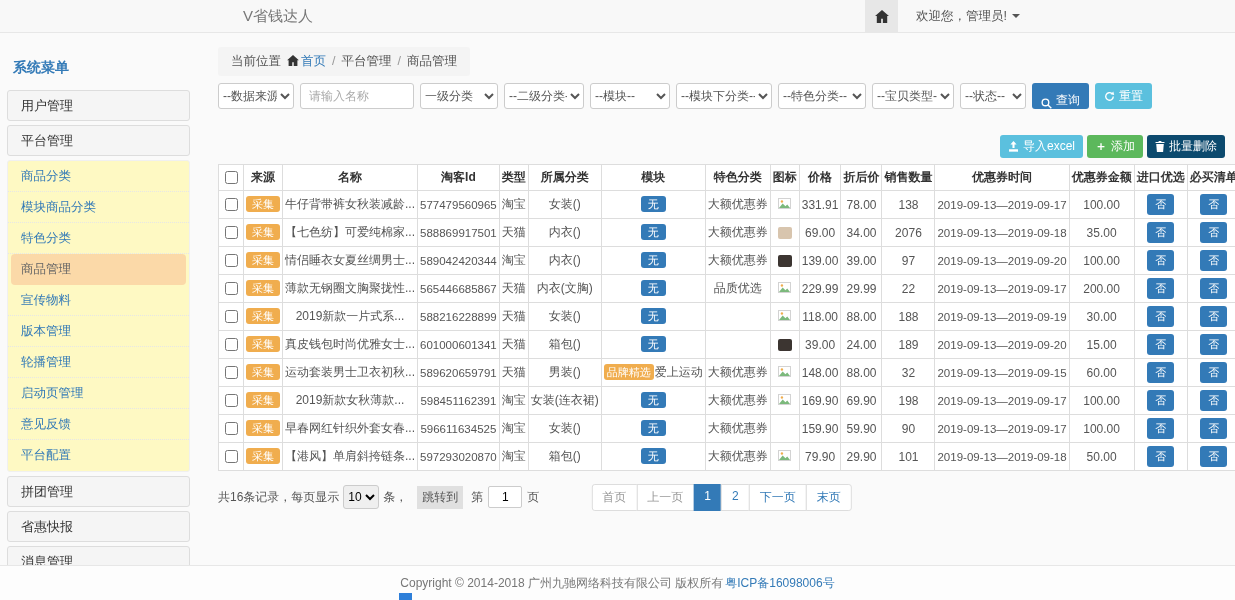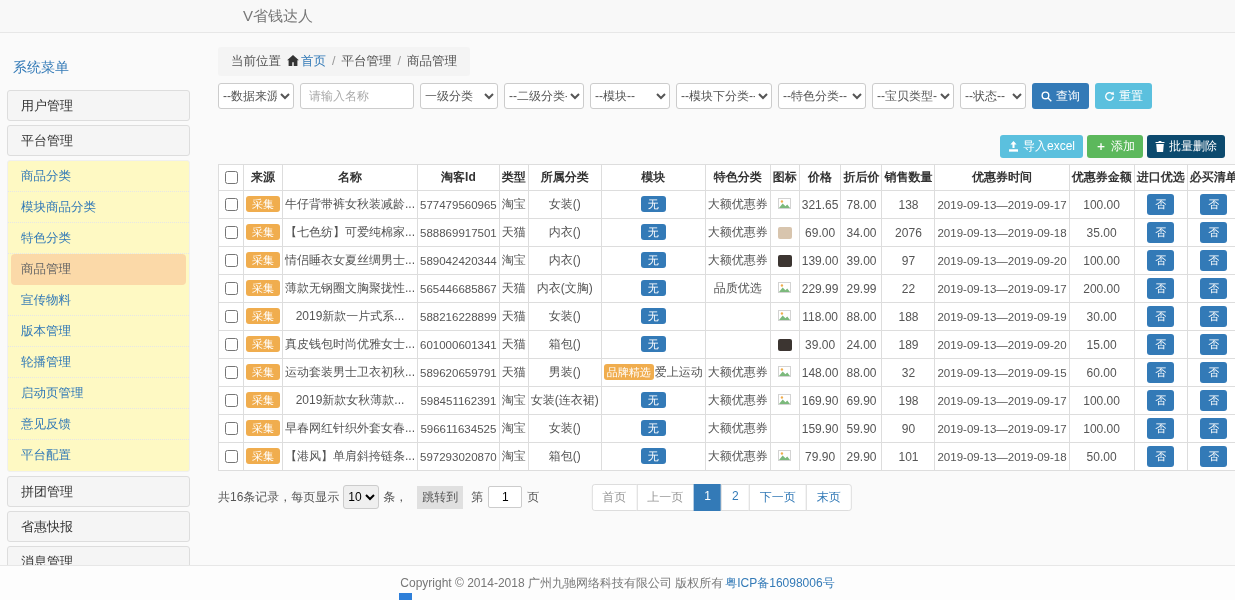--- a/index.html
+++ b/index.html
@@ -13,42 +13,42 @@
   .topbar { position:absolute; left:0; top:0; width:1235px; height:33px;
     background:#f8f8f8; border-bottom:1px solid #e7e7e7; z-index:4; }
   .brand { position:absolute; left:243px; top:7px; font-size:15px; color:#777; }
   .top-right { position:absolute; left:865px; top:0; height:32px; display:flex; align-items:center; }
   .home-btn { width:33px; height:32px; background:#e7e7e7; display:flex; align-items:center; justify-content:center; cursor:pointer; }
   .welcome { margin-left:18px; font-size:12.5px; color:#555; cursor:pointer; white-space:nowrap; }
   .caret { display:inline-block; margin-left:5px; width:0; height:0; border-left:4px solid transparent;
     border-right:4px solid transparent; border-top:4px solid #555; vertical-align:middle; }
   
   .sidebar { position:absolute; left:7px; top:53px; width:183px; z-index:1; }
-  .side-title { color:#337ab7; font-size:14px; font-weight:normal; padding:6px 6px 13px 6px; }
+  .side-title { color:#337ab7; font-size:14px; font-weight:bold; padding:6px 6px 13px 6px; }
   .side-group { height:31px; line-height:29px; background:#f5f5f5; border:1px solid #ddd; border-radius:3px;
     margin-bottom:4px; padding-left:13px; font-size:13px; color:#333; cursor:pointer; }
   .side-sub-wrap { background:#fef9c3; border:1px solid #f0f0f0; border-radius:3px; margin-bottom:4px; }
   .side-sub { height:31px; line-height:31px; padding-left:13px; font-size:12.5px; color:#337ab7;
     border-bottom:1px dotted #e6e6e6; cursor:pointer; }
   .side-sub:last-child { border-bottom:none; }
   .side-sub.active { background:#fbd9a8; color:#666; border-radius:4px; margin:0 3px; padding-left:10px; border-bottom-color:transparent; }
   
   .main { position:absolute; left:218px; top:47px; width:1007px; }
   .breadcrumb { display:inline-block; background:#f4f4f4; border-radius:3px; padding:6px 13px; font-size:12.5px; color:#555; }
   .breadcrumb .bc-home { color:#337ab7; cursor:pointer; }
   .breadcrumb .sep { color:#999; margin:0 6px; }
   .bc-home-ic { vertical-align:-1px; margin:0 2px 0 6px; }
   
   .filter-bar { display:flex; align-items:center; gap:6px; margin-top:7px; }
   .fsel { height:26px; border:1px solid #ccc; border-radius:3px; background:#fff; color:#555; font-size:12px; }
   .fin { height:26px; width:114px; border:1px solid #ccc; border-radius:3px; padding:0 8px; font-size:12px; color:#555; }
   .fin::placeholder { color:#aaa; }
   .btn { height:26px; border:none; border-radius:3px; color:#fff; font-size:12px; padding:0 9px;
     display:inline-flex; align-items:center; gap:4px; cursor:pointer; white-space:nowrap; }
-  .btn-primary { background:#337ab7; }
+  .btn-primary { background:#337ab7;align-items:flex-end; }
   .btn-info { background:#5bc0de; }
   .btn-success { background:#5cb85c; }
   .btn-danger-soft { background:#0c4a6e; }
   
   .toolbar { display:flex; justify-content:flex-end; gap:4px; margin-top:26px; }
   .toolbar .btn { height:23px; padding:0 8px; }
   
   table { width:100%; border-collapse:collapse; background:#fff; margin-top:6px; }
   th,td { border:1px solid #ddd; font-size:12px; padding:3px 2px; text-align:center; white-space:nowrap; height:20px; }
   th { color:#333; font-weight:bold; height:18px; }
@@ -74,20 +74,30 @@
     border-top:1px solid #e7e7e7; display:flex; align-items:center; justify-content:center;
     font-size:12px; color:#777; z-index:5; }
   .footer .icp { color:#337ab7; margin-left:2px; cursor:pointer; }
   .artifact { position:absolute; left:399px; top:593px; width:13px; height:7px; background:#2e7fd9; z-index:6; }
 </style>
 </head>
 <body>
 
 <div class="topbar">
   <span class="brand">V省钱达人</span>
+  <div class="top-right">
+    <span class="home-btn">
+      <svg width="14" height="13" viewBox="0 0 16 15">
+          <path fill="#333" d="M8 0L0 7h2v8h5v-5h2v5h5V7h2z"></path>
+        </svg>
+    </span>
+    <span class="welcome">
+      <span>欢迎您，管理员!</span><span class="caret"></span>
+    </span>
+  </div>
 </div>
 
 <div class="sidebar">
   <div class="side-title">系统菜单</div>
   <div class="side-group">用户管理</div>
   <div class="side-group">平台管理</div>
   <div class="side-sub-wrap">
       <div class="side-sub">商品分类</div>
       <div class="side-sub">模块商品分类</div>
       <div class="side-sub">特色分类</div>
@@ -184,21 +194,21 @@
     <td style="font-size:11.5px">577479560965</td>
     <td>淘宝</td>
     <td>女装()</td>
     <td><span class="badge-none">无</span></td>
     <td>大额优惠券</td>
     <td><span><svg width="13" height="11" viewBox="0 0 14 12">
                 <rect x="0.5" y="0.5" width="13" height="11" fill="#fff" stroke="#cfcfcf"></rect>
                 <circle cx="4.2" cy="3.8" r="1.3" fill="#f0ad4e"></circle>
                 <path d="M1 11 L5 6 L8 9 L10 7 L13 11 Z" fill="#7cb97c"></path>
               </svg></span></td>
-    <td>321.65</td>
+    <td>331.91</td>
     <td>78.00</td>
     <td>138</td>
     <td style="font-size:11.5px">2019-09-13—2019-09-17</td>
     <td>100.00</td>
     <td><span class="pill pill-blue">否</span></td>
     <td><span class="pill pill-blue">否</span></td>
 
   </tr>
         <tr>
     <td><input type="checkbox" style=""></td>

